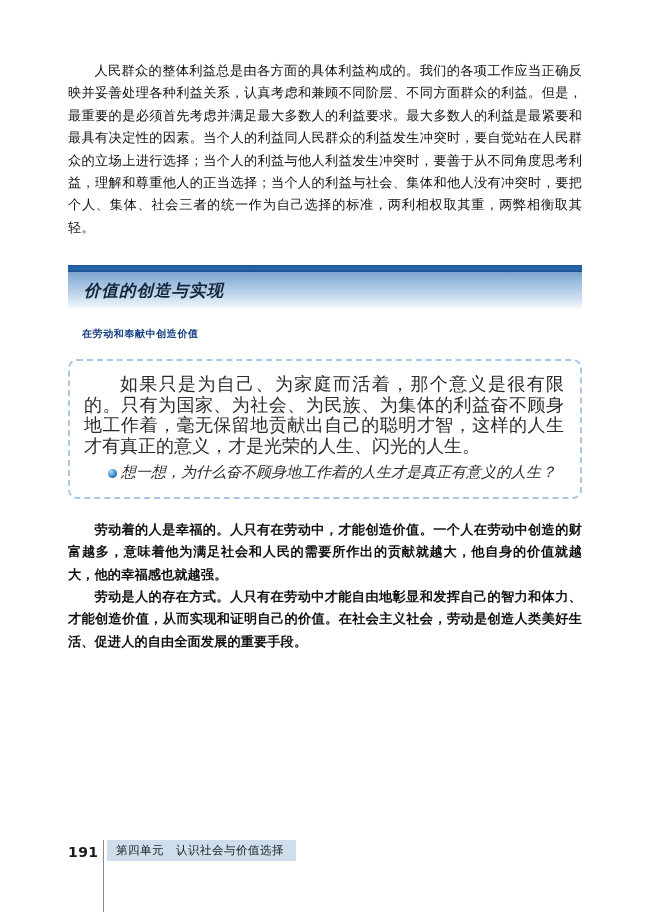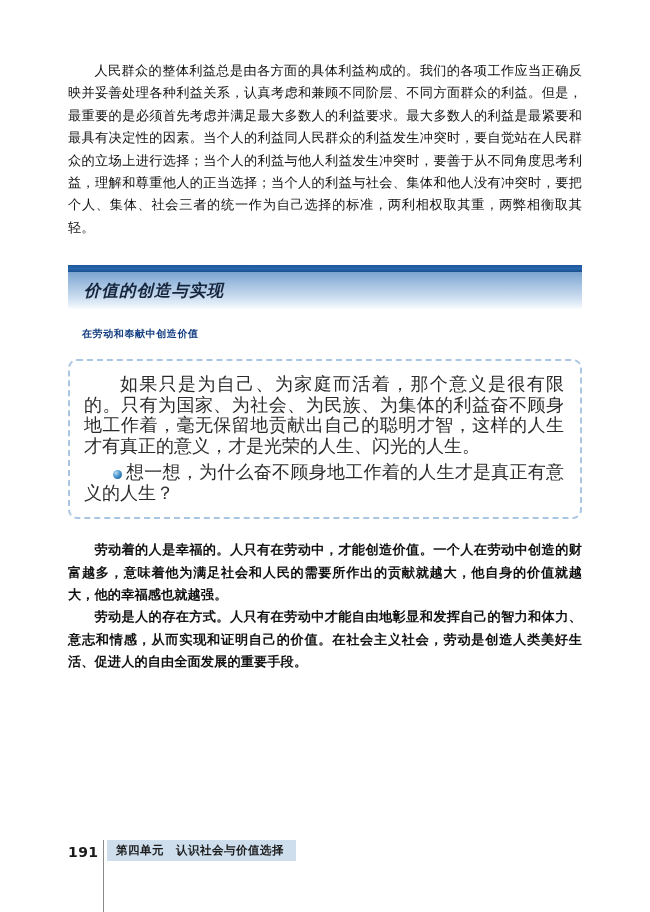--- a/index.html
+++ b/index.html
@@ -101,29 +101,30 @@
     text-indent: 2em;
     margin: 0;
   }
   .q-list {
     margin: 6px 0 0 0;
     padding: 0;
     list-style: none;
   }
   .q-item {
     font-family: "DejaVu Serif", "Liberation Serif", serif;
-    font-size: 18px;
+    font-size: 15px;
     line-height: 20.5px;
     color: #2b2b2b;
     text-align: justify;
     text-justify: inter-ideograph;
     margin: 0;
     position: relative;
     padding-left: 0;
     text-indent: 1.6em;
+    font-style: italic;
   }
   .q-item .bullet {
     display: inline-block;
     width: 9px;
     height: 9px;
     border-radius: 50%;
     background: radial-gradient(circle at 32% 30%, #bcdcf2 0%, #5ba3d6 38%, #1f6aa8 75%, #0d4a80 100%);
     vertical-align: -1px;
     margin-right: 4px;
     text-indent: 0;
@@ -168,21 +169,20 @@
     display: flex;
     align-items: center;
     padding: 0 12px 0 9px;
   }
   .footer .runtext {
     font-family: "DejaVu Sans", "Liberation Sans", sans-serif;
     font-size: 11.5px;
     color: #1b1b1b;
     letter-spacing: 0.5px;
     white-space: nowrap;
-    font-weight: bold;
   }
 </style>
 </head>
 <body>
 
 <div class="page">
 
   <div class="content">
 
     <p class="para">人民群众的整体利益总是由各方面的具体利益构成的。我们的各项工作应当正确反映并妥善处理各种利益关系，认真考虑和兼顾不同阶层、不同方面群众的利益。但是，最重要的是必须首先考虑并满足最大多数人的利益要求。最大多数人的利益是最紧要和最具有决定性的因素。当个人的利益同人民群众的利益发生冲突时，要自觉站在人民群众的立场上进行选择；当个人的利益与他人利益发生冲突时，要善于从不同角度思考利益，理解和尊重他人的正当选择；当个人的利益与社会、集体和他人没有冲突时，要把个人、集体、社会三者的统一作为自己选择的标准，两利相权取其重，两弊相衡取其轻。</p>
@@ -198,21 +198,21 @@
 
     <div class="dashed-box">
       <p class="box-text">如果只是为自己、为家庭而活着，那个意义是很有限的。只有为国家、为社会、为民族、为集体的利益奋不顾身地工作着，毫无保留地贡献出自己的聪明才智，这样的人生才有真正的意义，才是光荣的人生、闪光的人生。</p>
       <ul class="q-list">
         <li class="q-item"><span class="bullet"></span><span class="qtext">想一想，为什么奋不顾身地工作着的人生才是真正有意义的人生？</span></li>
       </ul>
     </div>
 
     <div class="mid-paras">
       <p class="para">劳动着的人是幸福的。人只有在劳动中，才能创造价值。一个人在劳动中创造的财富越多，意味着他为满足社会和人民的需要所作出的贡献就越大，他自身的价值就越大，他的幸福感也就越强。</p>
-      <p class="para">劳动是人的存在方式。人只有在劳动中才能自由地彰显和发挥自己的智力和体力、意志和情感，从而实现和证明自己的价值。在社会主义社会，劳动是创造人类美好生活、促进人的自由全面发展的重要手段。</p>
+      <p class="para">劳动是人的存在方式。人只有在劳动中才能自由地彰显和发挥自己的智力和体力、才能创造价值，从而实现和证明自己的价值。在社会主义社会，劳动是创造人类美好生活、促进人的自由全面发展的重要手段。</p>
     </div>
 
 
   </div>
 
   <div class="footer">
     <span class="pagenum">191</span>
     <div class="vline"></div>
     <div class="runband">
       <span class="runtext">第四单元　认识社会与价值选择</span>

